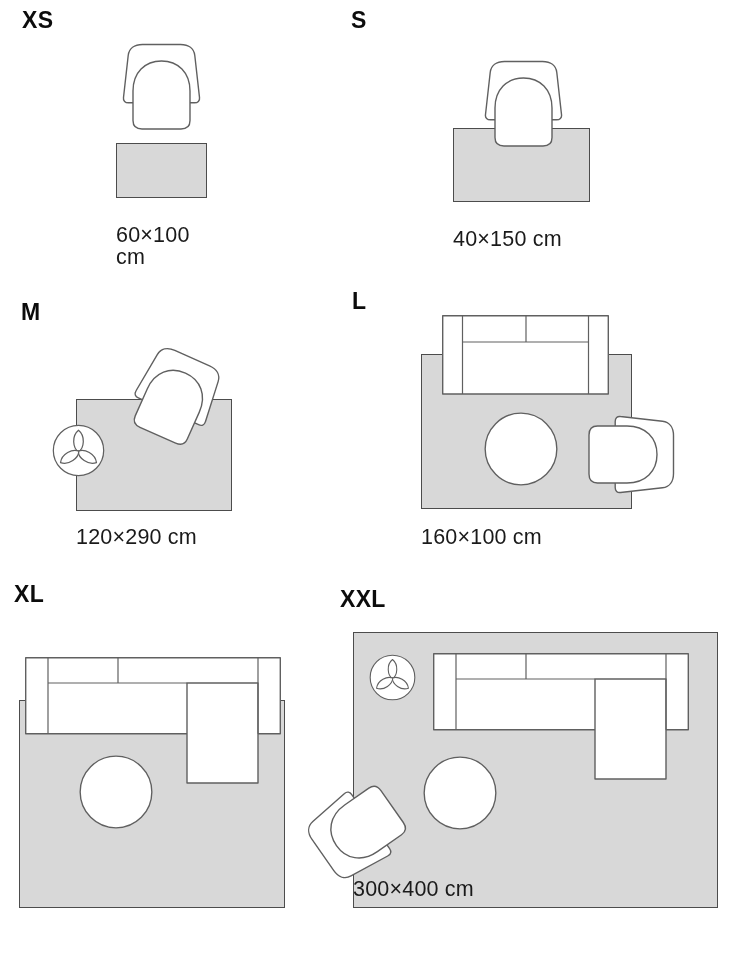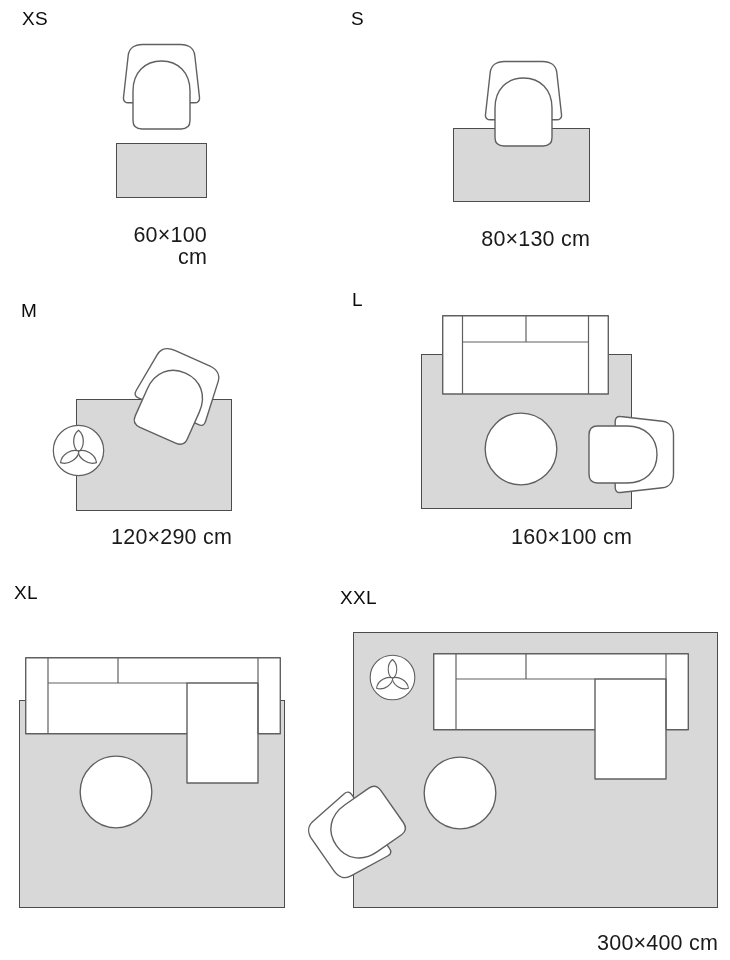--- a/index.html
+++ b/index.html
@@ -1,26 +1,26 @@
 <!DOCTYPE html>
 <html style="--background: #ffffff; --rug-fill: #d8d8d8; --rug-border: #4c4c4c; --furniture-fill: #ffffff; --furniture-stroke: #606060; --label-color: #0c0c0c; --dimension-color: #1a1a1a;"><head>
 <meta charset="utf-8">
 <style>
   html,body{margin:0;padding:0;background:#fff;}
   .canvas{
     position:relative;width:730px;height:960px;background:var(--background,#fff);
     font-family:"Liberation Sans",sans-serif;overflow:hidden;
   }
   .size-label{
-    position:absolute;font-weight:400;font-size:19px;line-height:1;
+    position:absolute;font-weight:700;font-size:23px;line-height:1;
     color:var(--label-color,#0c0c0c);letter-spacing:.3px;text-align:right;
   }
   .dim-label{
     position:absolute;font-size:21.5px;line-height:1;
-    color:var(--dimension-color,#1a1a1a);text-align:right;letter-spacing:.2px;
+    color:var(--dimension-color,#1a1a1a);text-align:left;letter-spacing:.2px;
   }
   .rug{
     position:absolute;box-sizing:border-box;
     background:var(--rug-fill,#d8d8d8);
     border:1px solid var(--rug-border,#4c4c4c);
   }
   .furn{position:absolute;overflow:visible;}
   .f{fill:var(--furniture-fill,#fff);stroke:var(--furniture-stroke,#606060);stroke-width:1.4;stroke-linejoin:round;}
   .l{fill:none;stroke:var(--furniture-stroke,#606060);stroke-width:1.2;}
 </style>
@@ -67,21 +67,21 @@
   <svg class="furn" style="left:119px;top:40px" width="85" height="91" viewBox="0 0 85 91">
       <use href="#sym-armchair"></use>
     </svg>
   <div class="dim-label" style="left:116px;top:225px;width:91px">60×100 cm</div>
 
   <div class="size-label" style="left:351px;top:9px">S</div>
   <div class="rug" style="left:453px;top:128px;width:137px;height:74px"></div>
   <svg class="furn" style="left:481px;top:57px" width="85" height="91" viewBox="0 0 85 91">
       <use href="#sym-armchair"></use>
     </svg>
-  <div class="dim-label" style="left:453px;top:229px;width:137px">80×130 cm</div>
+  <div class="dim-label" style="left:453px;top:229px;width:137px">40×150 cm</div>
 
   <div class="size-label" style="left:21px;top:301px">M</div>
   <div class="rug" style="left:76px;top:399px;width:156px;height:112px"></div>
   <svg class="furn" style="left:133px;top:350px;transform:rotate(24deg)" width="85" height="91" viewBox="0 0 85 91">
       <use href="#sym-armchair"></use>
     </svg>
   <svg class="furn" style="left:52px;top:424px" width="53" height="53" viewBox="0 0 60 60">
       <use href="#sym-plant"></use>
     </svg>
   <div class="dim-label" style="left:76px;top:527px;width:156px">120×290 cm</div>
@@ -115,15 +115,15 @@
     </svg>
   <svg class="furn" style="left:433px;top:653px" width="256" height="127" viewBox="0 0 256 127">
       <use href="#sym-sectional"></use>
     </svg>
   <svg class="furn" style="left:423px;top:756px" width="74" height="74" viewBox="0 0 76 76">
       <use href="#sym-table"></use>
     </svg>
   <svg class="furn" style="left:314px;top:786px;transform:rotate(-125deg)" width="85" height="91" viewBox="0 0 85 91">
       <use href="#sym-armchair"></use>
     </svg>
-  <div class="dim-label" style="left:353px;top:933px;width:365px">300×400 cm</div>
+  <div class="dim-label" style="left:353px;top:879px;width:365px">300×400 cm</div>
 
 </div>
 
 </body></html>

